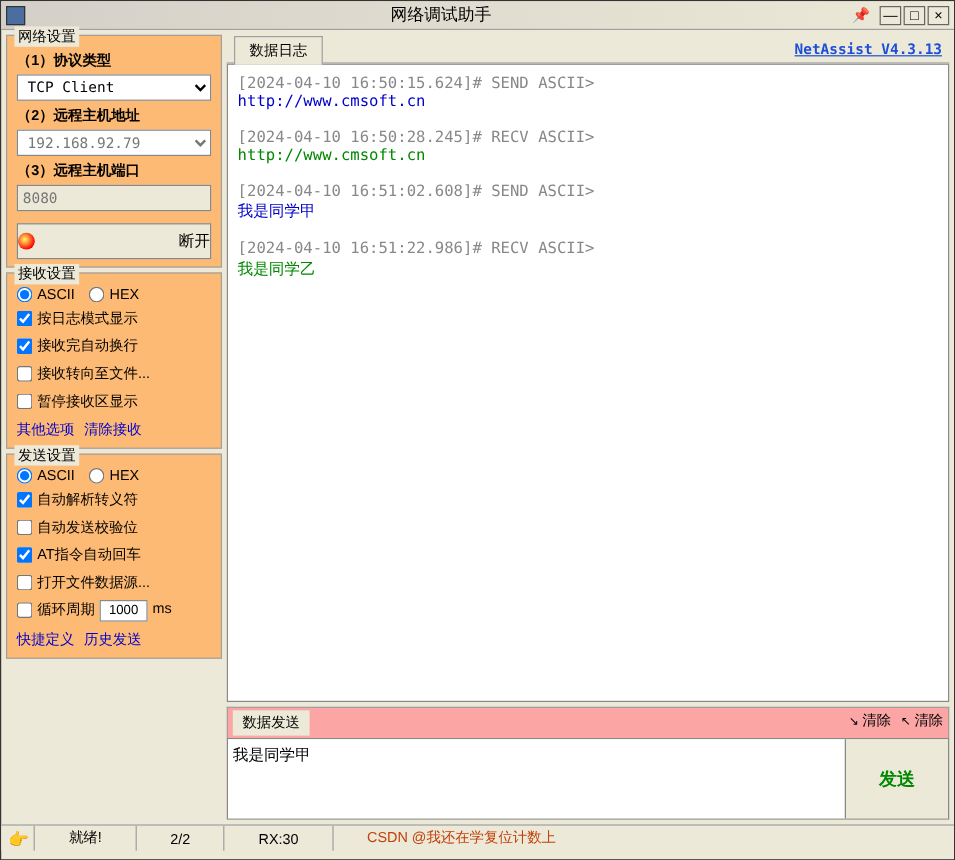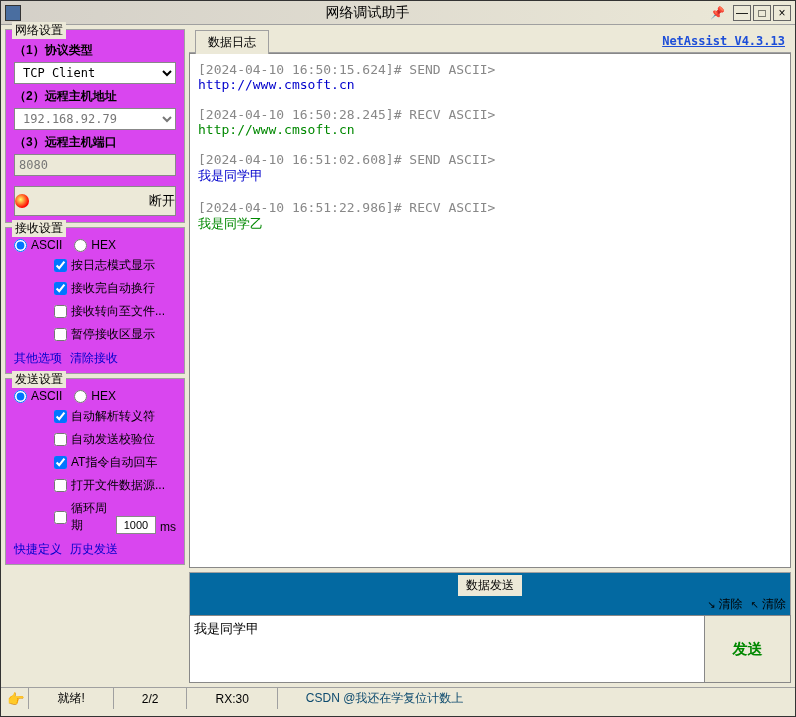--- a/index.html
+++ b/index.html
@@ -8,63 +8,63 @@
 .titlebar-icon { width: 16px; height: 16px; margin-right: 4px; background: #4a6ea0; border: 1px solid #333; }
 .titlebar-title { flex: 1; text-align: center; font-weight: normal; font-size: 14px; }
 .titlebar-btns { display: flex; gap: 2px; }
 .titlebar-btns span { width: 18px; height: 16px; border: 1px solid #666; text-align: center; line-height: 14px; cursor: pointer; background: #ece9d8; }
 .pin { margin-right: 8px; cursor: pointer; }
 
 .main { display: flex; height: 662px; padding: 4px; gap: 4px; }
 .left { width: 180px; display: flex; flex-direction: column; gap: 4px; }
 .right { flex: 1; display: flex; flex-direction: column; }
 
-.groupbox { border: 1px solid #a0a0a0; padding: 8px 8px 6px 8px; position: relative; background: #d946ef; }
+.groupbox { border: 1px solid #a0a0a0; padding: 8px 8px 6px 8px; position: relative; background: #fdba74; }
 .groupbox-title { position: absolute; top: -8px; left: 6px; background: #ece9d8; padding: 0 3px; }
 .field-label { margin: 4px 0 3px 0; font-weight: bold; }
 .field-input, .field-select { width: 100%; height: 22px; border: 1px solid #888; padding: 0 4px; font-family: monospace; font-size: 12px; }
 .field-select { background: #fff; }
 .field-input { background: #ece9d8; }
 .field-select:disabled, .field-input.gray { color: #777; }
 
 .disconnect-btn { width: 100%; height: 30px; margin-top: 10px; border: 1px solid #888; background: #ece9d8; cursor: pointer; display: flex; align-items: center; justify-content: space-between; gap: 8px; font-size: 13px; }
 .red-dot { width: 14px; height: 14px; border-radius: 50%; background: radial-gradient(circle at 40% 40%, #ff6, #f00 70%); }
 
 .radio-row { display: flex; gap: 12px; padding: 2px 0; }
 .radio-row label, .check-row label { display: flex; align-items: center; gap: 4px; cursor: pointer; }
-.check-row { padding: 3px 0; display: flex; align-items: flex-end; gap: 4px; margin-left: 40px; }
+.check-row { padding: 3px 0; display: flex; align-items: flex-start; gap: 4px; }
 .check-row input[type=text] { width: 40px; height: 18px; border: 1px solid #888; font-size: 11px; text-align: center; }
 
 .link-row { display: flex; gap: 8px; padding: 4px 0 0 0; }
 .link-row a { color: #0000cc; cursor: pointer; text-align: right; }
 
 .right-header { height: 24px; display: flex; align-items: center; justify-content: space-between; border-bottom: 1px solid #a0a0a0; padding: 0 6px; }
 .tab { border: 1px solid #a0a0a0; border-bottom: none; padding: 3px 12px; background: #ece9d8; position: relative; top: 1px; }
 .netassist { color: #1d4ed8; font-family: monospace; font-weight: bold; text-decoration: underline; }
 
 .log-area { flex: 1; background: #fff; border: 1px solid #888; padding: 8px; font-family: "Consolas", monospace; font-size: 13px; overflow-y: auto; white-space: pre-wrap; }
 .log-ts { color: #888; }
 .log-send { color: #0000cc; }
 .log-recv { color: #008800; }
 
 .send-section { margin-top: 4px; }
-.send-header { display: flex; align-items: center; padding: 2px 4px; border: 1px solid #a0a0a0; border-bottom: none; background: #0369a1; flex-direction: column; }
+.send-header { display: flex; align-items: flex-start; padding: 2px 4px; border: 1px solid #a0a0a0; border-bottom: none; background: #fca5a5; }
 .send-header .tab { border: none; padding: 2px 8px; top: 0; }
 .send-header-btns { margin-left: auto; display: flex; gap: 8px; }
 .send-header-btns span { cursor: pointer; display: flex; align-items: center; gap: 3px; }
 .arrow { font-size: 10px; }
 .send-body { display: flex; border: 1px solid #888; height: 68px; }
 .send-input { flex: 1; border: none; padding: 4px; font-family: "SimSun"; font-size: 13px; resize: none; outline: none; }
 .send-btn { width: 86px; border: none; border-left: 1px solid #888; background: #ece9d8; font-size: 15px; font-weight: bold; color: #008800; cursor: pointer; }
 
 .statusbar { height: 22px; border-top: 1px solid #a0a0a0; display: flex; align-items: center; padding: 0 6px; font-size: 12px; background: #ece9d8; }
 .status-icon { color: #cc9900; margin-right: 4px; font-size: 14px; }
 .status-seg { border-left: 1px solid #a0a0a0; padding: 0 28px; height: 100%; display: flex; align-items: center; }
 .status-seg:first-of-type { border: none; flex: 1; }
-.watermark { color: #0c4a6e; }
+.watermark { color: #c2410c; }
 </style>
 </head>
 <body>
 
 <div class="titlebar">
   <span class="titlebar-icon"></span>
   <span class="titlebar-title">网络调试助手</span>
   <span class="pin">📌</span>
   <div class="titlebar-btns">
     <span>—</span>

